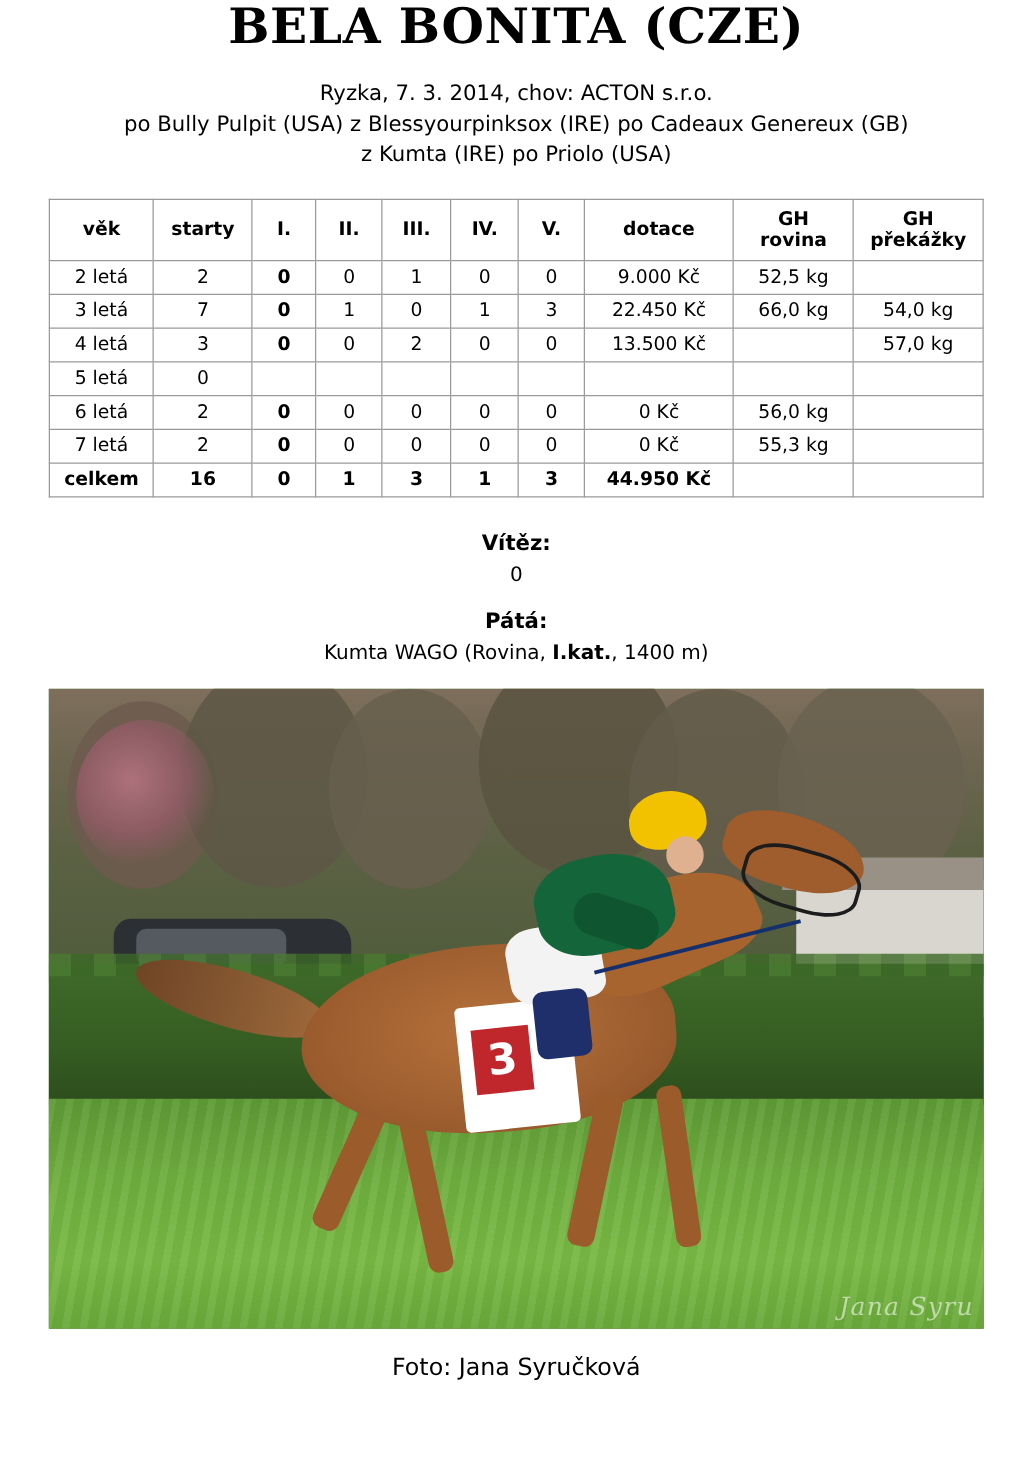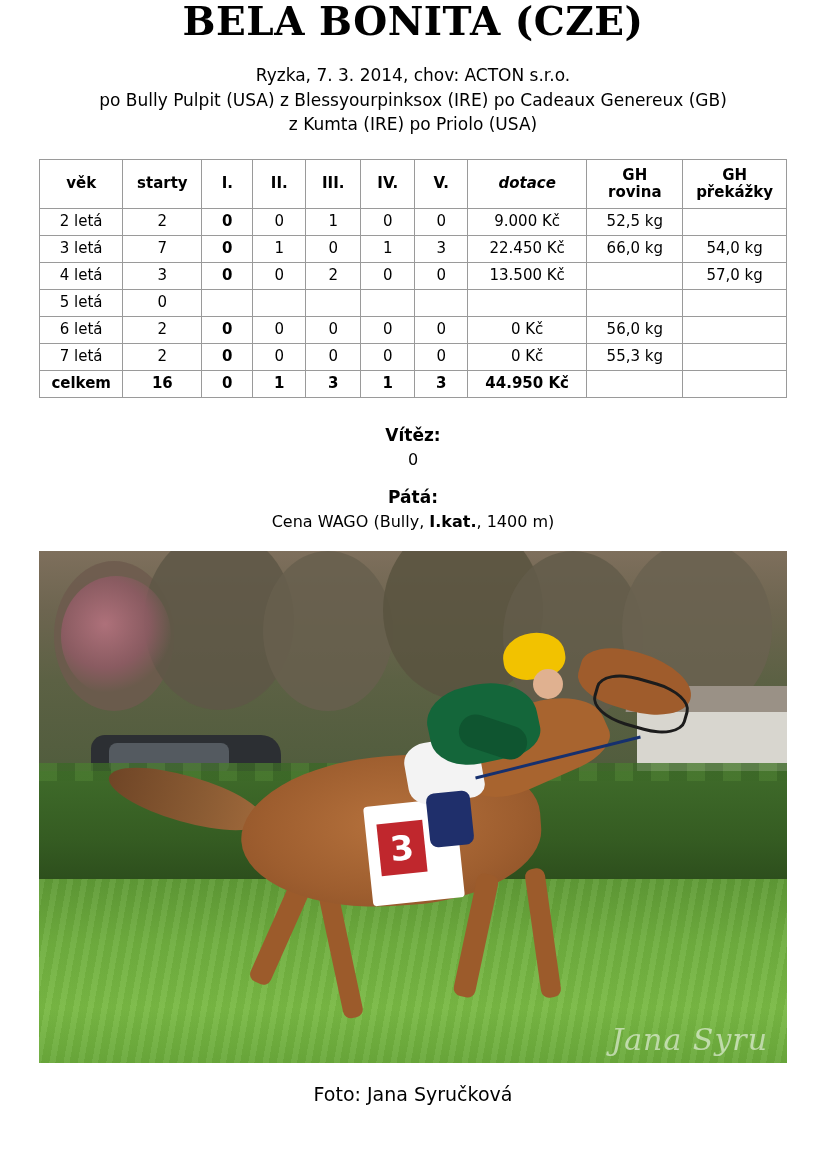--- a/index.html
+++ b/index.html
@@ -60,21 +60,21 @@
     font-size: 15px;
     height: 44px;
     vertical-align: middle;
   }
   table.stats thead th.two-line span {
     display: block;
   }
   .col-vek { width: 76px; }
   .col-starty { width: 74px; }
   .col-place { width: 52px; }
-  .col-dotace { width: 132px; font-style: italic; }
+  .col-dotace { width: 132px; }
   .col-gh { width: 98px; }
 
   td.vek-cell { text-align: center; }
   td.money { text-align: right; padding-right: 10px; }
   td.bold, th.bold { font-weight: bold; }
   tr.total td { font-weight: bold; }
 
   
   .results {
     text-align: center;
@@ -305,23 +305,23 @@
   }
   .rein {
     position: absolute;
     left: 58%; top: 40%;
     width: 170px; height: 3px;
     background: #16306e;
     transform: rotate(-14deg);
   }
   .photo-credit-overlay {
     position: absolute;
-    right: 19px; bottom: 6px;
+    right: 8px; bottom: 6px;
     color: rgba(255,255,255,.55);
-    font-size: 30px;
+    font-size: 20px;
     font-style: italic;
     letter-spacing: 1px;
     font-family: "DejaVu Serif", serif;
   }
 
   .foto-credit {
     text-align: center;
     margin-top: 20px;
     font-size: 19px;
   }
@@ -445,21 +445,21 @@
         <td></td>
         <td></td>
       </tr>
     </tbody>
   </table>
 
   <div class="results">
     <div class="res-heading">Vítěz:</div>
     <div class="res-value">0</div>
     <div class="res-heading">Pátá:</div>
-    <div class="res-value"><span>Cena WAGO (Bully, </span><b>I.kat.</b><span>, 1400 m)</span></div>
+    <div class="res-value"><span>Kumta WAGO (Rovina, </span><b>I.kat.</b><span>, 1400 m)</span></div>
   </div>
 
   <div class="photo-wrap">
     <div class="photo">
       <div class="bg-sky"></div>
       <div class="tree t1"></div>
       <div class="tree t2"></div>
       <div class="tree t3"></div>
       <div class="tree t4"></div>
       <div class="tree t5"></div>

